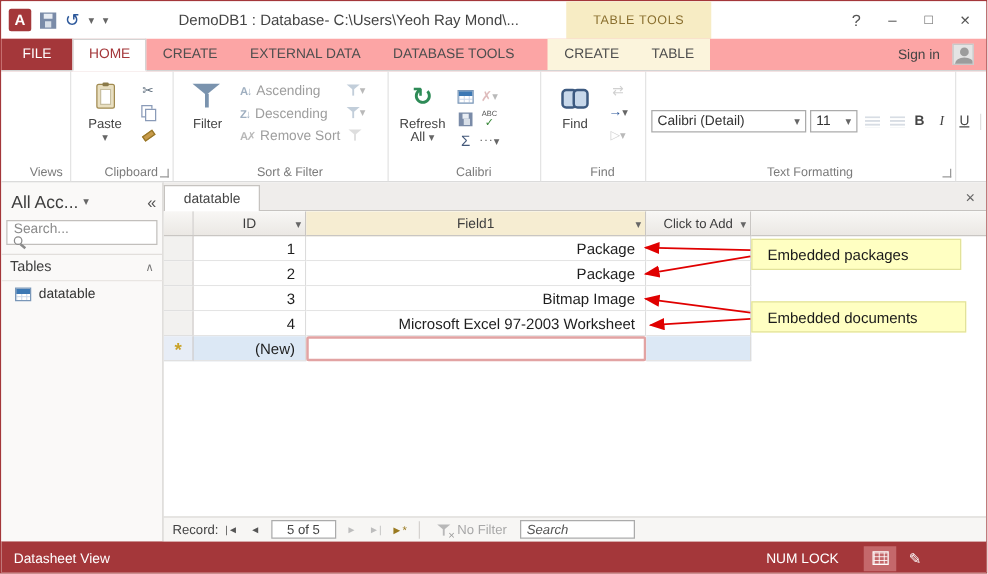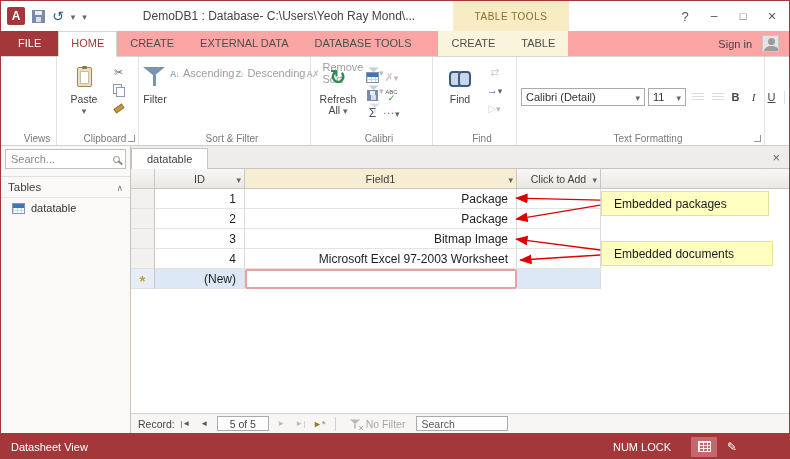--- a/index.html
+++ b/index.html
@@ -62,21 +62,21 @@
   .ic-painter { width:10px; height:5px; background:#C89B4A; border:1px solid #967628; transform:rotate(-35deg); display:inline-block; }
   .ic-funnel { position:relative; width:16px; height:14px; display:inline-block; }
   .ic-funnel::before { content:""; position:absolute; top:1px; left:1px; border-left:7px solid transparent; border-right:7px solid transparent; border-top:6px solid #7A93AE; }
   .ic-funnel::after { content:""; position:absolute; top:6px; left:7px; width:2px; height:7px; background:#7A93AE; }
   .ic-funnel.big { width:24px; height:22px; }
   .ic-funnel.big::before { border-left:11px solid transparent; border-right:11px solid transparent; border-top:9px solid #7A93AE; left:0; }
   .ic-funnel.big::after { top:9px; left:10px; width:3px; height:11px; }
   .ic-funnel.sm { transform:scale(.75); transform-origin:center; }
   .ic-funnel.gray::before { border-top-color:#B8B8B8; }
   .ic-funnel.gray::after { background:#B8B8B8; }
-  .sf-list { display:flex; flex-direction:row; gap:1px; padding-top:5px; }
+  .sf-list { display:flex; flex-direction:column; gap:1px; padding-top:5px; }
   .sf-row { display:flex; align-items:center; gap:4px; height:17px; color:#9E9E9E; }
   .g-asc::before { content:"A↓"; font-size:9px; font-weight:bold; color:#9FAFC0; letter-spacing:-1px; }
   .g-desc::before { content:"Z↓"; font-size:9px; font-weight:bold; color:#9FAFC0; letter-spacing:-1px; }
   .g-rmsort::before { content:"A✗"; font-size:9px; font-weight:bold; color:#B8B8B8; letter-spacing:-1px; }
   .g-refresh::before { content:"↻"; color:#2E8B57; font-size:20px; font-weight:bold; }
   .g-star::before { content:"*"; color:#C9A227; font-weight:bold; font-size:15px; line-height:6px; position:relative; top:3px; }
   .g-sum::before { content:"Σ"; font-size:12px; color:#44597A; }
   .g-del::before { content:"✗"; font-size:11px; color:#B86A6A; }
   .ic-spell { display:flex; flex-direction:column; align-items:center; line-height:6px; }
   .ic-spell::before { content:"ABC"; font-size:6px; color:#555; }
@@ -112,21 +112,21 @@
   .msep { width:1px; height:13px; background:#E0E0E0; margin:0 2px; }
 
   
   .main { display:flex; height:287px; }
   .navpane { width:130px; background:#FAF9F8; border-right:1px solid #C6C3C0; display:flex; flex-direction:column; flex:none; }
   .np-head { display:flex; align-items:center; padding:7px 5px 4px 8px; }
   .np-title { font-size:14px; color:#3E3E3E; white-space:nowrap; }
   .np-head .caret { margin-left:4px; }
   .np-shutter::before { content:"«"; font-size:13px; color:#555; }
   .np-shutter { margin-left:auto; }
-  .np-search { margin:3px 4px 7px; height:20px; border:1px solid #C2BFBC; background:#fff; display:flex; align-items:center; padding:0 5px; }
+  .np-search { margin:3px 4px 7px; height:20px; border:1px solid #C2BFBC; background:#fff; display:flex; padding:0 5px;flex-direction:column; }
   .np-search input { border:none; outline:none; flex:1; width:80px; font-size:11px; font-family:inherit; color:#333; background:transparent; }
   .np-search input::placeholder { color:#8A8A8A; }
   .ic-mag { width:7px; height:7px; border:1.5px solid #8A8A8A; border-radius:50%; position:relative; flex:none; }
   .ic-mag::after { content:""; position:absolute; width:5px; height:1.5px; background:#8A8A8A; right:-4px; bottom:-2px; transform:rotate(40deg); }
   .np-section { display:flex; align-items:center; padding:4px 7px; border-top:1px solid #E2DFDC; border-bottom:1px solid #E9E6E3; color:#3E3E3E; font-size:11.5px; }
   .chev::before { content:"∧"; font-size:9px; color:#777; }
   .np-section .chev { margin-left:auto; }
   .np-item { display:flex; align-items:center; gap:6px; padding:4px 4px 4px 11px; color:#333; }
 
   .docarea { flex:1; display:flex; flex-direction:column; background:#fff; min-width:0; }
@@ -158,21 +158,21 @@
   .nv { min-width:17px; height:15px; display:flex; align-items:center; justify-content:center; font-size:8px; color:#555; }
   .nv.disn { color:#BDBDBD; }
   .nv-first::before { content:"|◄"; } .nv-prev::before { content:"◄"; }
   .nv-next::before { content:"►"; } .nv-last::before { content:"►|"; }
   .nv-new::before { content:"►*"; font-size:9px; color:#9A7A20; }
   .pos-box { width:52px; height:15px; border:1px solid #ABABAB; background:#fff; display:flex; align-items:center; justify-content:center; margin:18px 2px; }
   .vsep { width:1px; height:14px; background:#D5D2CF; margin:0 5px; }
   .nofilter { display:flex; align-items:center; gap:4px; color:#A8A8A8; padding:0 4px; }
   .nf-ico { position:relative; width:15px; height:13px; }
   .nf-ico::after { content:"×"; position:absolute; right:-2px; bottom:-3px; color:#9A9A9A; font-size:9px; }
-  .recsearch input { width:92px; height:15px; border:1px solid #ABABAB; font-size:10.5px; padding:0 4px; font-family:inherit; color:#333; background:#fff; margin-left:5px; }
+  .recsearch input { width:92px; height:15px; border:1px solid #ABABAB; font-size:10.5px; padding:0 4px; font-family:inherit; color:#333; background:#fff; margin-left:5px;font-style:italic; }
   .recsearch input::placeholder { color:#555; }
 
   .statusbar { height:27px; background:#A4373A; color:#fff; display:flex; align-items:center; padding:0 10px; font-size:11px; }
   .sb-right { margin-left:auto; display:flex; align-items:center; gap:20px; padding-right:34px; }
   .sb-icons { display:flex; gap:2px; }
   .sb-btn { width:26px; height:20px; display:flex; align-items:center; justify-content:center; }
   .sb-btn.active { background:#C4686B; }
   .ic-sheet-w { width:13px; height:11px; border:1px solid #fff; display:inline-block;
     background-image:linear-gradient(rgba(255,255,255,.85) 1px, transparent 1px), linear-gradient(90deg, rgba(255,255,255,.85) 1px, transparent 1px);
     background-size:100% 3px, 4px 100%; }
@@ -412,20 +412,25 @@
         </div>
       </div>
       <div class="rlabel">Text Formatting</div>
       <div class="launcher"></div>
     </div>
   </div>
 
   <div class="main">
 
     <div class="navpane">
+      <div class="np-head">
+        <span class="np-title">All Acc...</span>
+        <span class="caret"></span>
+        <span class="np-shutter"></span>
+      </div>
       <div class="np-search">
         <input type="text" placeholder="Search..." style="">
         <span class="ic-mag"></span>
       </div>
       <div class="np-section">
         <span>Tables</span>
         <span class="chev"></span>
       </div>
       <div class="np-item">
         <span class="ic-sheet small"></span>

